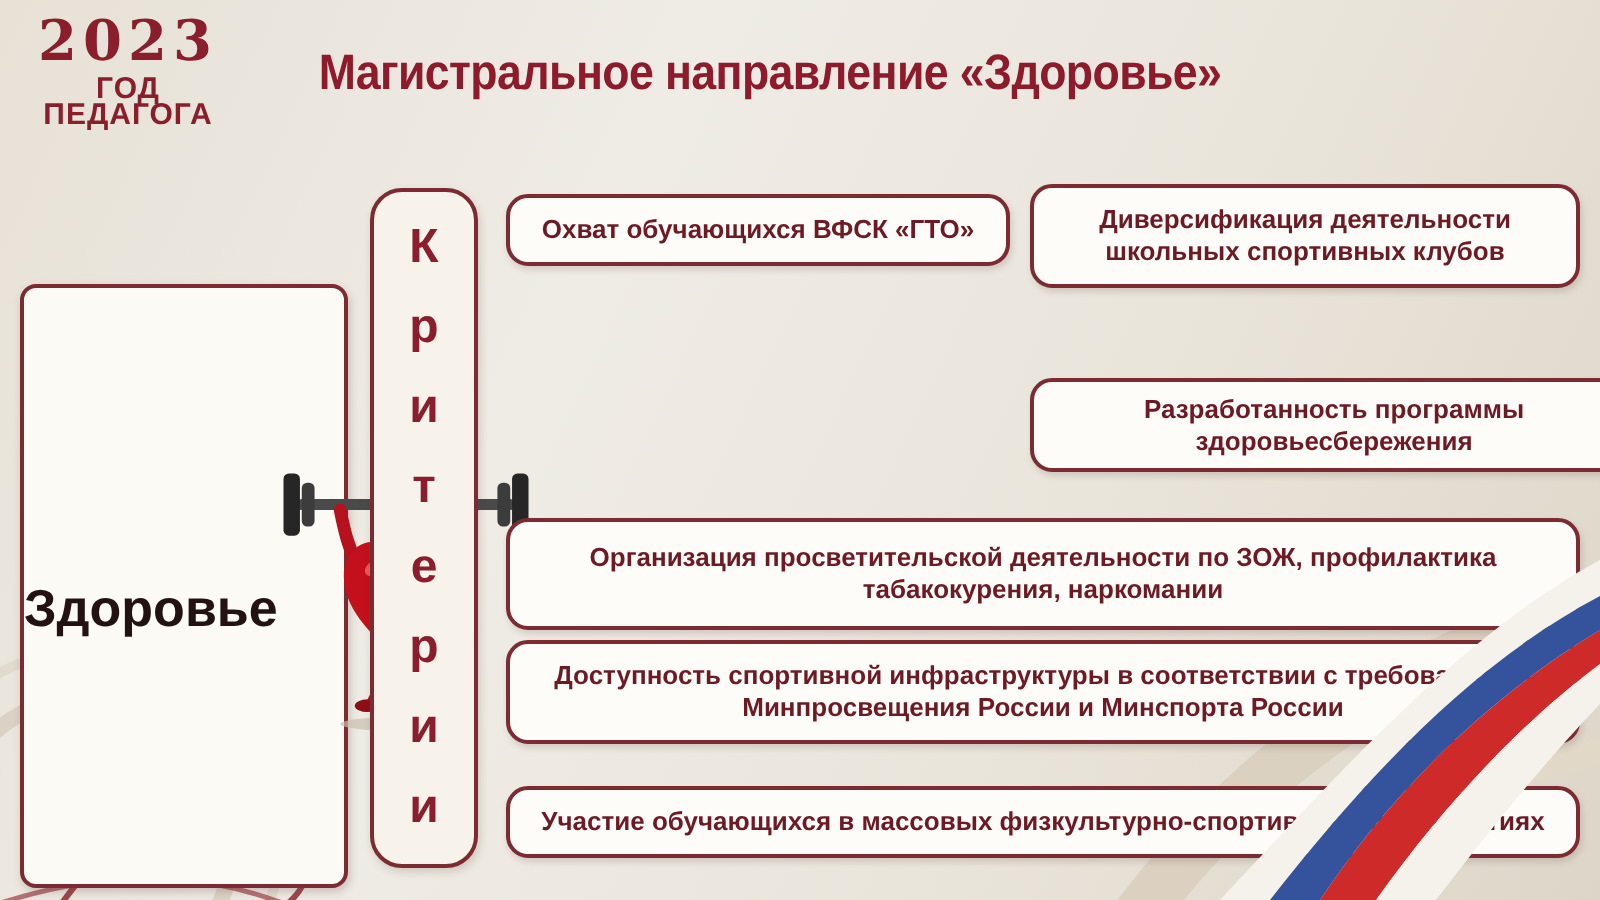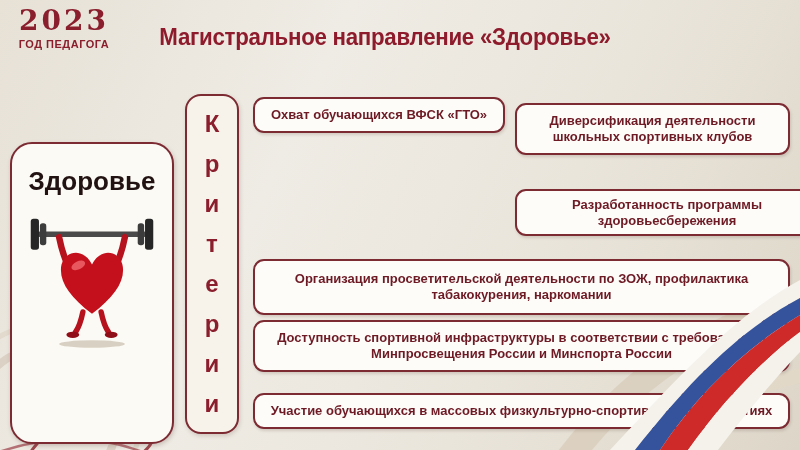--- a/index.html
+++ b/index.html
@@ -5,54 +5,54 @@
   html,body{margin:0;padding:0;}
   body{font-family:"Liberation Sans", sans-serif;}
   .slide{
     position:relative;width:800px;height:450px;overflow:hidden;
     background:linear-gradient(115deg,#e7e1d6 0%,#efece5 35%,#eae5db 65%,#ddd6c8 100%);
   }
   .decor{position:absolute;inset:0;pointer-events:none;}
   
   .logo{position:absolute;left:6px;top:4px;width:116px;text-align:center;color:#8a1e2d;}
   .logo-year{font-family:"DejaVu Serif", serif;font-size:28px;font-weight:bold;letter-spacing:3px;line-height:34px;}
-  .logo-line{font-size:11px;font-weight:bold;letter-spacing:.5px;line-height:13px;}
+  .logo-line{font-size:15px;font-weight:bold;letter-spacing:.5px;line-height:13px;}
   
   .title{
     position:absolute;left:150px;top:22px;width:470px;text-align:center;
     font-size:23px;font-weight:800;color:#8e1b2c;letter-spacing:-0.3px;
     transform:scale(0.97,1.08);transform-origin:center top;
   }
   
   .card{
     position:absolute;left:10px;top:142px;width:160px;height:298px;
-    background:#fcfaf5;border:2px solid #7d2b33;border-radius:22px;
+    background:#fcfaf5;border:2px solid #7d2b33;border-radius:8px;
     box-shadow:1px 2px 4px rgba(90,60,50,.25);
-    display:flex;flex-direction:column;align-items:center;
+    display:flex;flex-direction:row;align-items:center;
   }
   .card-title{margin-top:22px;font-size:26px;font-weight:800;color:#221312;}
   .card-art{margin-top:14px;}
   
   .crit{
     position:absolute;left:185px;top:94px;width:50px;height:336px;
     background:#f7f3ea;border:2px solid #7d2b33;border-radius:16px;
     display:flex;flex-direction:column;align-items:center;justify-content:center;
     box-shadow:1px 2px 4px rgba(90,60,50,.2);
   }
   .crit span{font-size:24px;font-weight:800;color:#8a1e2d;line-height:40px;}
   
   .box{
     position:absolute;background:#fdfcf9;border:2px solid #7d2b33;border-radius:11px;
     display:flex;align-items:center;justify-content:center;text-align:center;
     color:#6e1a24;font-size:13px;font-weight:600;line-height:16px;
     padding:3px 10px;box-sizing:border-box;
     box-shadow:1px 2px 3px rgba(90,60,50,.18);
   }
   .b1{left:253px;top:97px;width:252px;height:36px;}
-  .b2{left:515px;top:103px;width:275px;height:52px;}
+  .b2{left:515px;top:92px;width:275px;height:52px;}
   .b3{left:253px;top:152px;width:252px;height:72px;}
   .b4{left:515px;top:189px;width:304px;height:47px;}
   .b5{left:253px;top:259px;width:537px;height:56px;}
   .b6{left:253px;top:320px;width:537px;height:52px;}
   .b7{left:253px;top:393px;width:537px;height:36px;}
   .flag{position:absolute;right:0;bottom:0;}
 </style>
 </head>
 <body>
 

